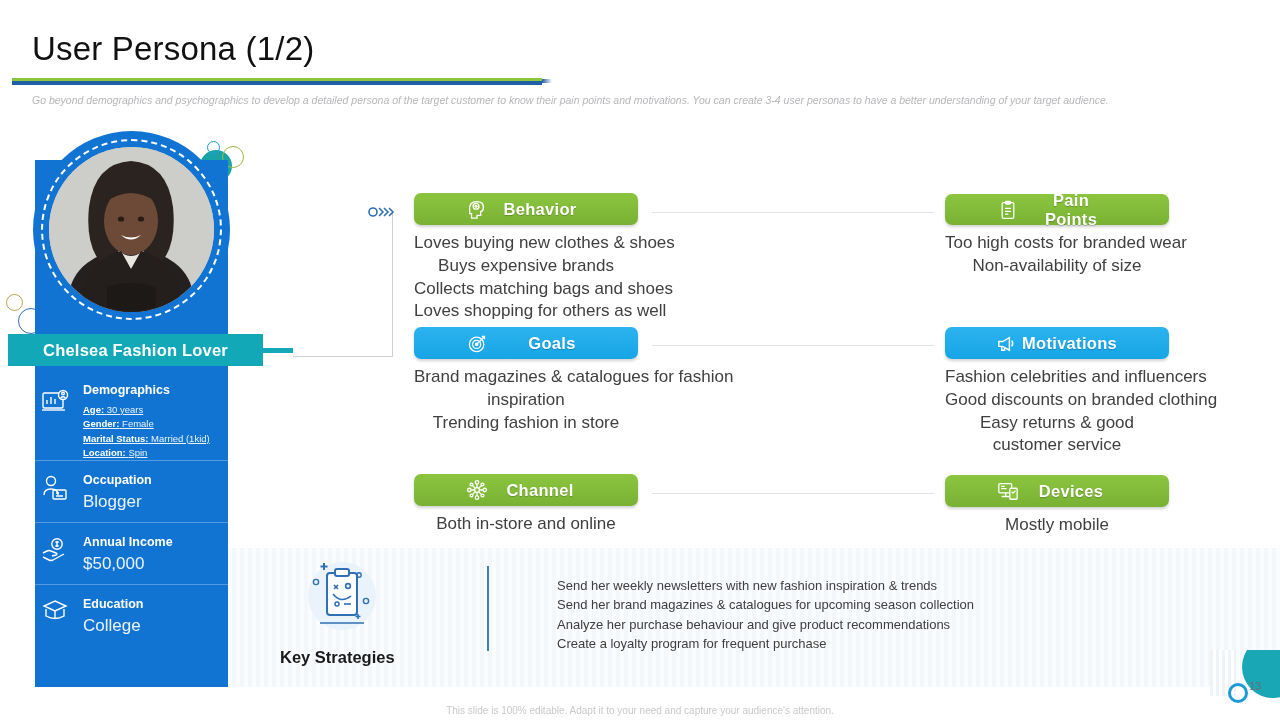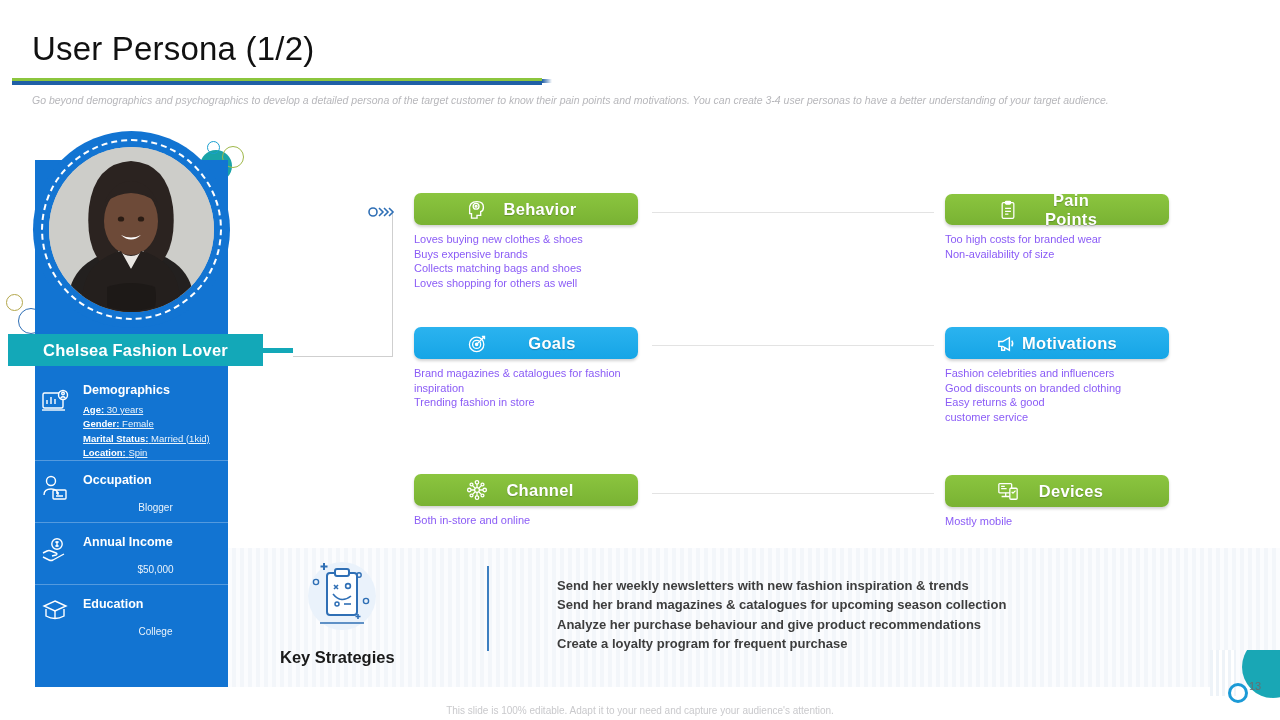--- a/index.html
+++ b/index.html
@@ -60,21 +60,21 @@
     color:#ffffff;font-size:16.5px;font-weight:bold;letter-spacing:.2px;white-space:nowrap;
   }
   .banner-tail{position:absolute;left:263px;top:348px;width:30px;height:5px;background:#13a8b8;}
 
   .info-list{position:absolute;left:35px;top:375px;width:193px;}
   .info-row{position:relative;padding:0 0 0 48px;min-height:62px;box-sizing:border-box;}
   .info-row + .info-row{border-top:1px solid rgba(255,255,255,.28);padding-top:12px;}
   .info-row:first-child{padding-top:8px;}
   .info-icon{position:absolute;left:5px;top:12px;width:30px;height:30px;}
   .info-head{color:#ffffff;font-size:12.5px;font-weight:bold;line-height:1.25;}
-  .info-sub{color:#eaf3fb;font-size:10px;line-height:1.45;margin-top:12px;text-align:center;}
+  .info-sub{color:#eaf3fb;font-size:17px;line-height:1.45;margin-top:1px;}
   .kv{font-size:9.5px;color:#eaf3fb;line-height:1.52;text-decoration:underline;}
   .kv b{color:#ffffff;font-weight:bold;}
 
   
   .conn{position:absolute;background:#cfcfcf;}
   .v-conn{left:392px;top:213px;width:1px;height:144px;}
   .h-conn-bottom{left:293px;top:356px;width:100px;height:1px;}
   .h-line{position:absolute;height:1px;background:#e3e3e3;}
   .arrow-mark{position:absolute;left:368px;top:205px;width:30px;height:14px;}
 
@@ -86,31 +86,31 @@
   }
   .pill.green{background:linear-gradient(180deg,#8bc53f,#79b233);}
   .pill.blue{background:linear-gradient(180deg,#2bb3ef,#16a5e6);}
   .pill-icon{width:34px;height:26px;margin-left:46px;display:flex;align-items:center;justify-content:center;}
   .pill-title{
     flex:1;text-align:center;color:#ffffff;font-size:16.5px;font-weight:bold;
     letter-spacing:.3px;padding-right:52px;
     text-shadow:0 1px 1px rgba(0,0,0,.22);
   }
   .card-body{
-    margin-top:7px;color:#8b5cf6;font-size:11px;line-height:1.34;
+    margin-top:7px;text-align:center;color:#404040;font-size:17px;line-height:1.34;
   }
   .card-body div{white-space:nowrap;}
 
   
   .strip{position:absolute;left:228px;top:548px;width:1052px;height:139px;
     background:repeating-linear-gradient(90deg,#fbfcfe 0 4px,#f3f6fa 4px 8px);}
   .ks-title{position:absolute;left:280px;top:648px;font-size:16.5px;font-weight:bold;color:#1a1a1a;}
   .ks-icon{position:absolute;left:296px;top:552px;width:92px;height:92px;}
   .ks-divider{position:absolute;left:487px;top:566px;width:2px;height:85px;background:#3d7fc1;}
-  .ks-lines{position:absolute;left:557px;top:576px;font-weight:bold;}
+  .ks-lines{position:absolute;left:557px;top:576px;}
   .ks-lines div{font-size:13px;color:#3d3d3d;line-height:1.49;white-space:nowrap;}
 
   
   .footer{
     position:absolute;left:0;top:705px;width:1280px;text-align:center;
     font-size:10px;color:#c9c9cc;
   }
   .corner-wedge{position:absolute;right:0;top:650px;width:60px;height:70px;overflow:hidden;}
   .corner-wedge i{position:absolute;right:-24px;top:-14px;width:62px;height:62px;border-radius:50%;
     background:#19a7b5;display:block;}

